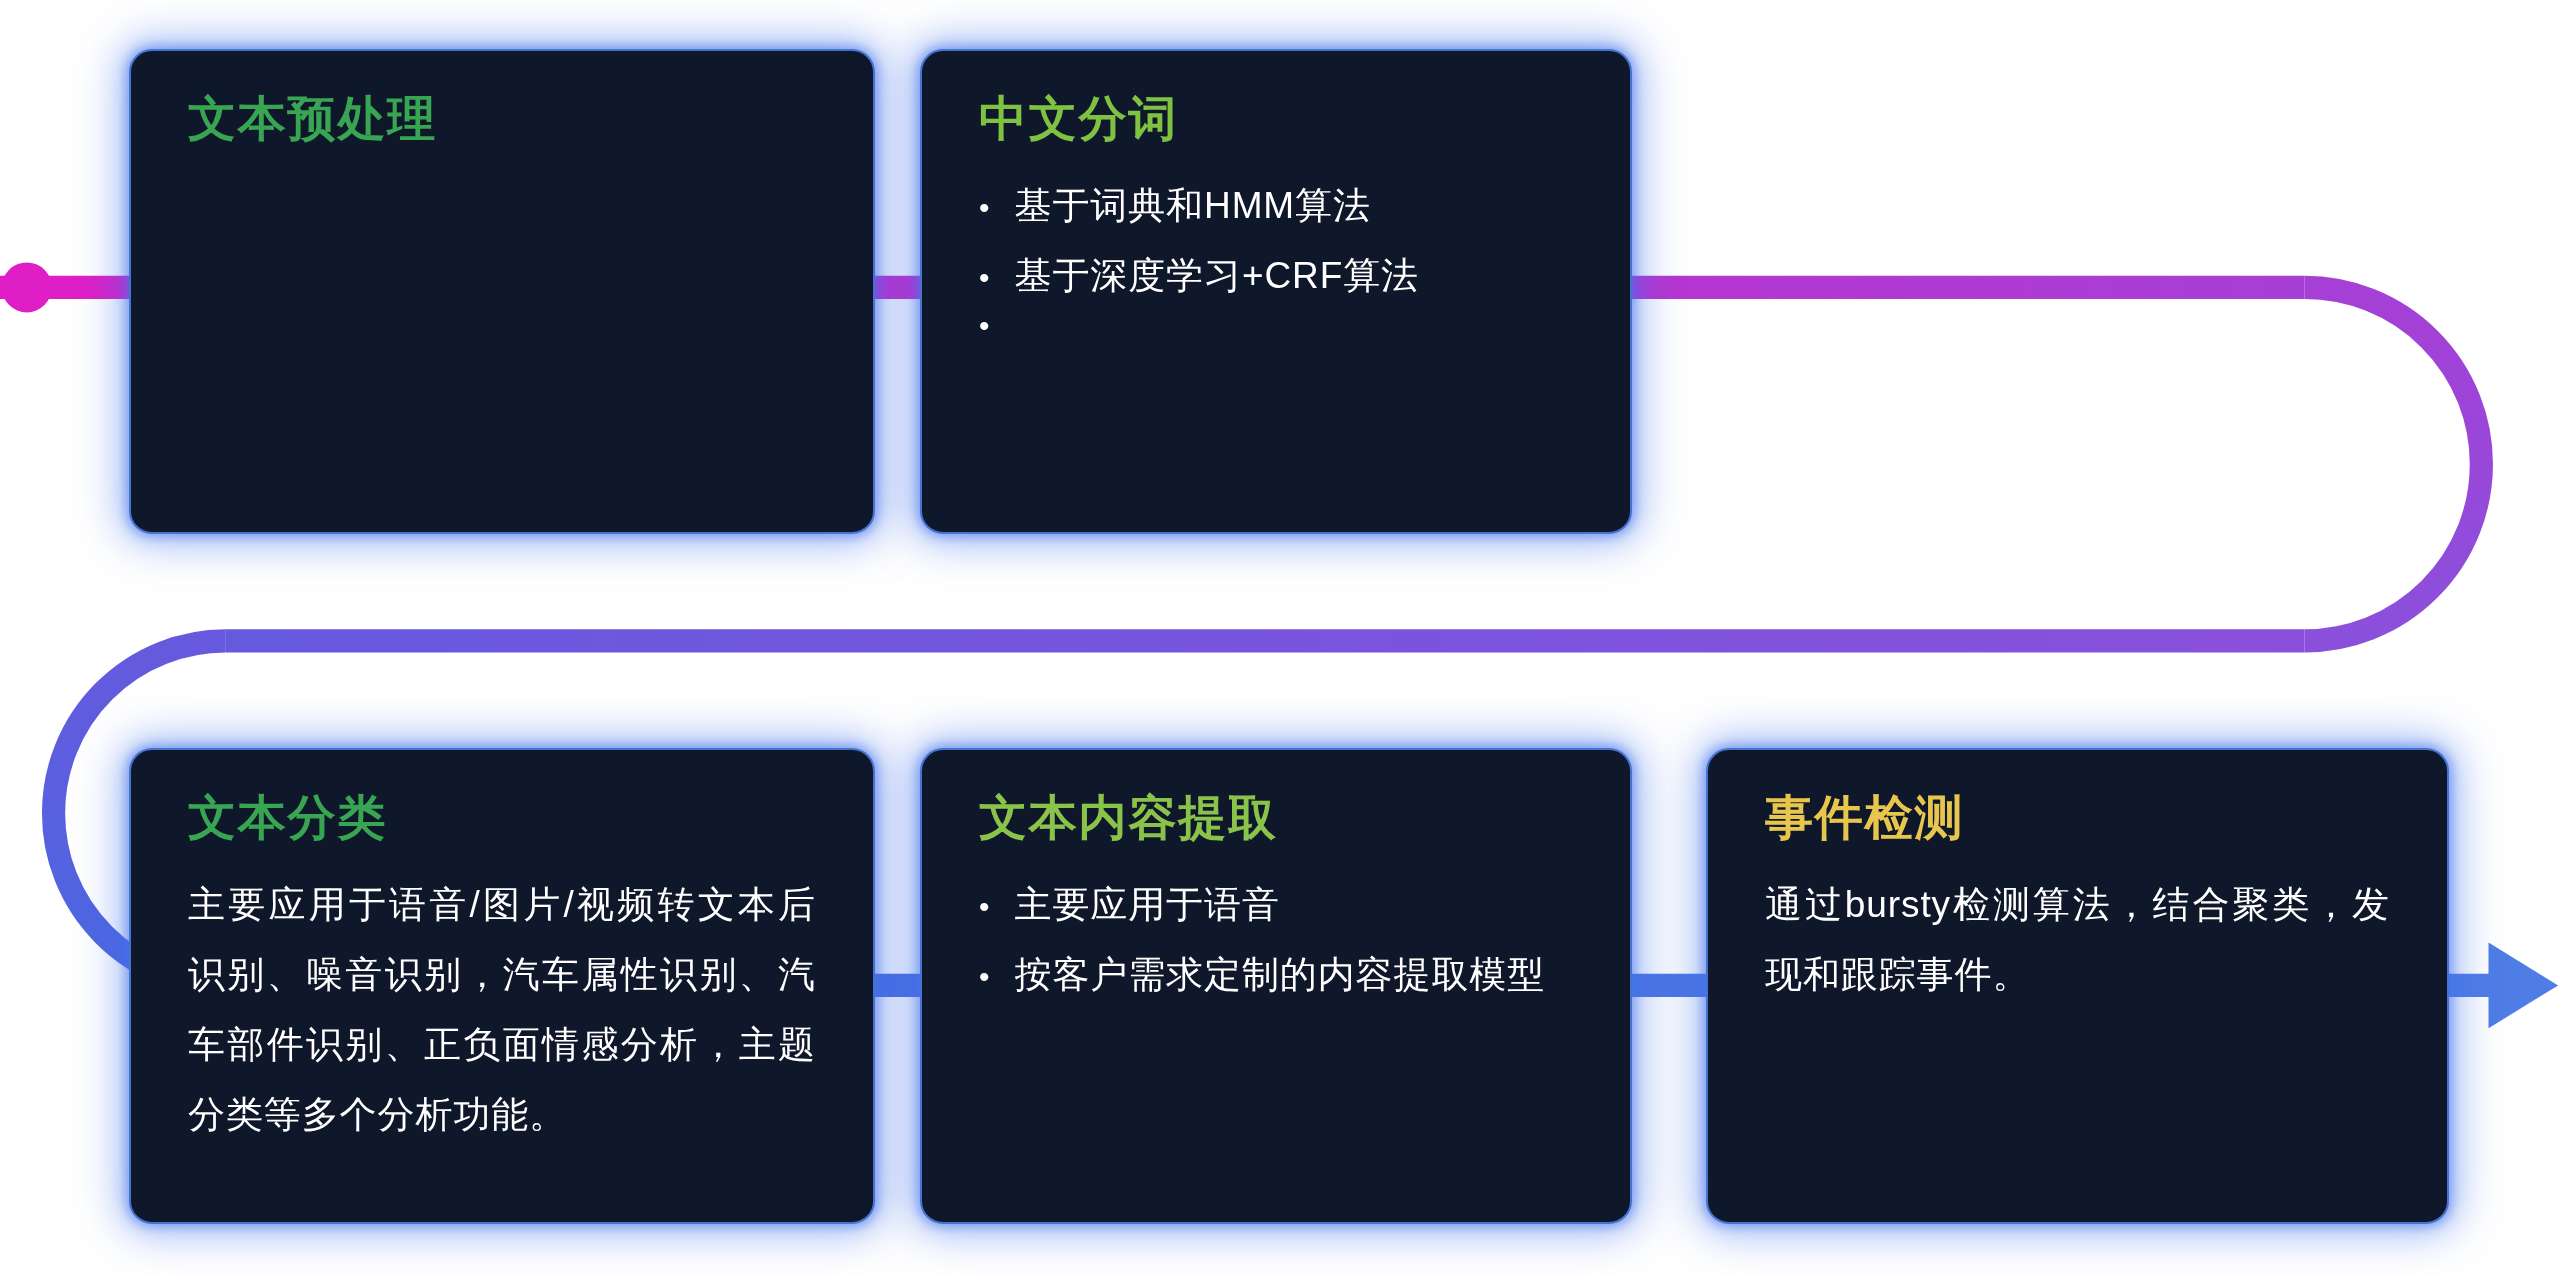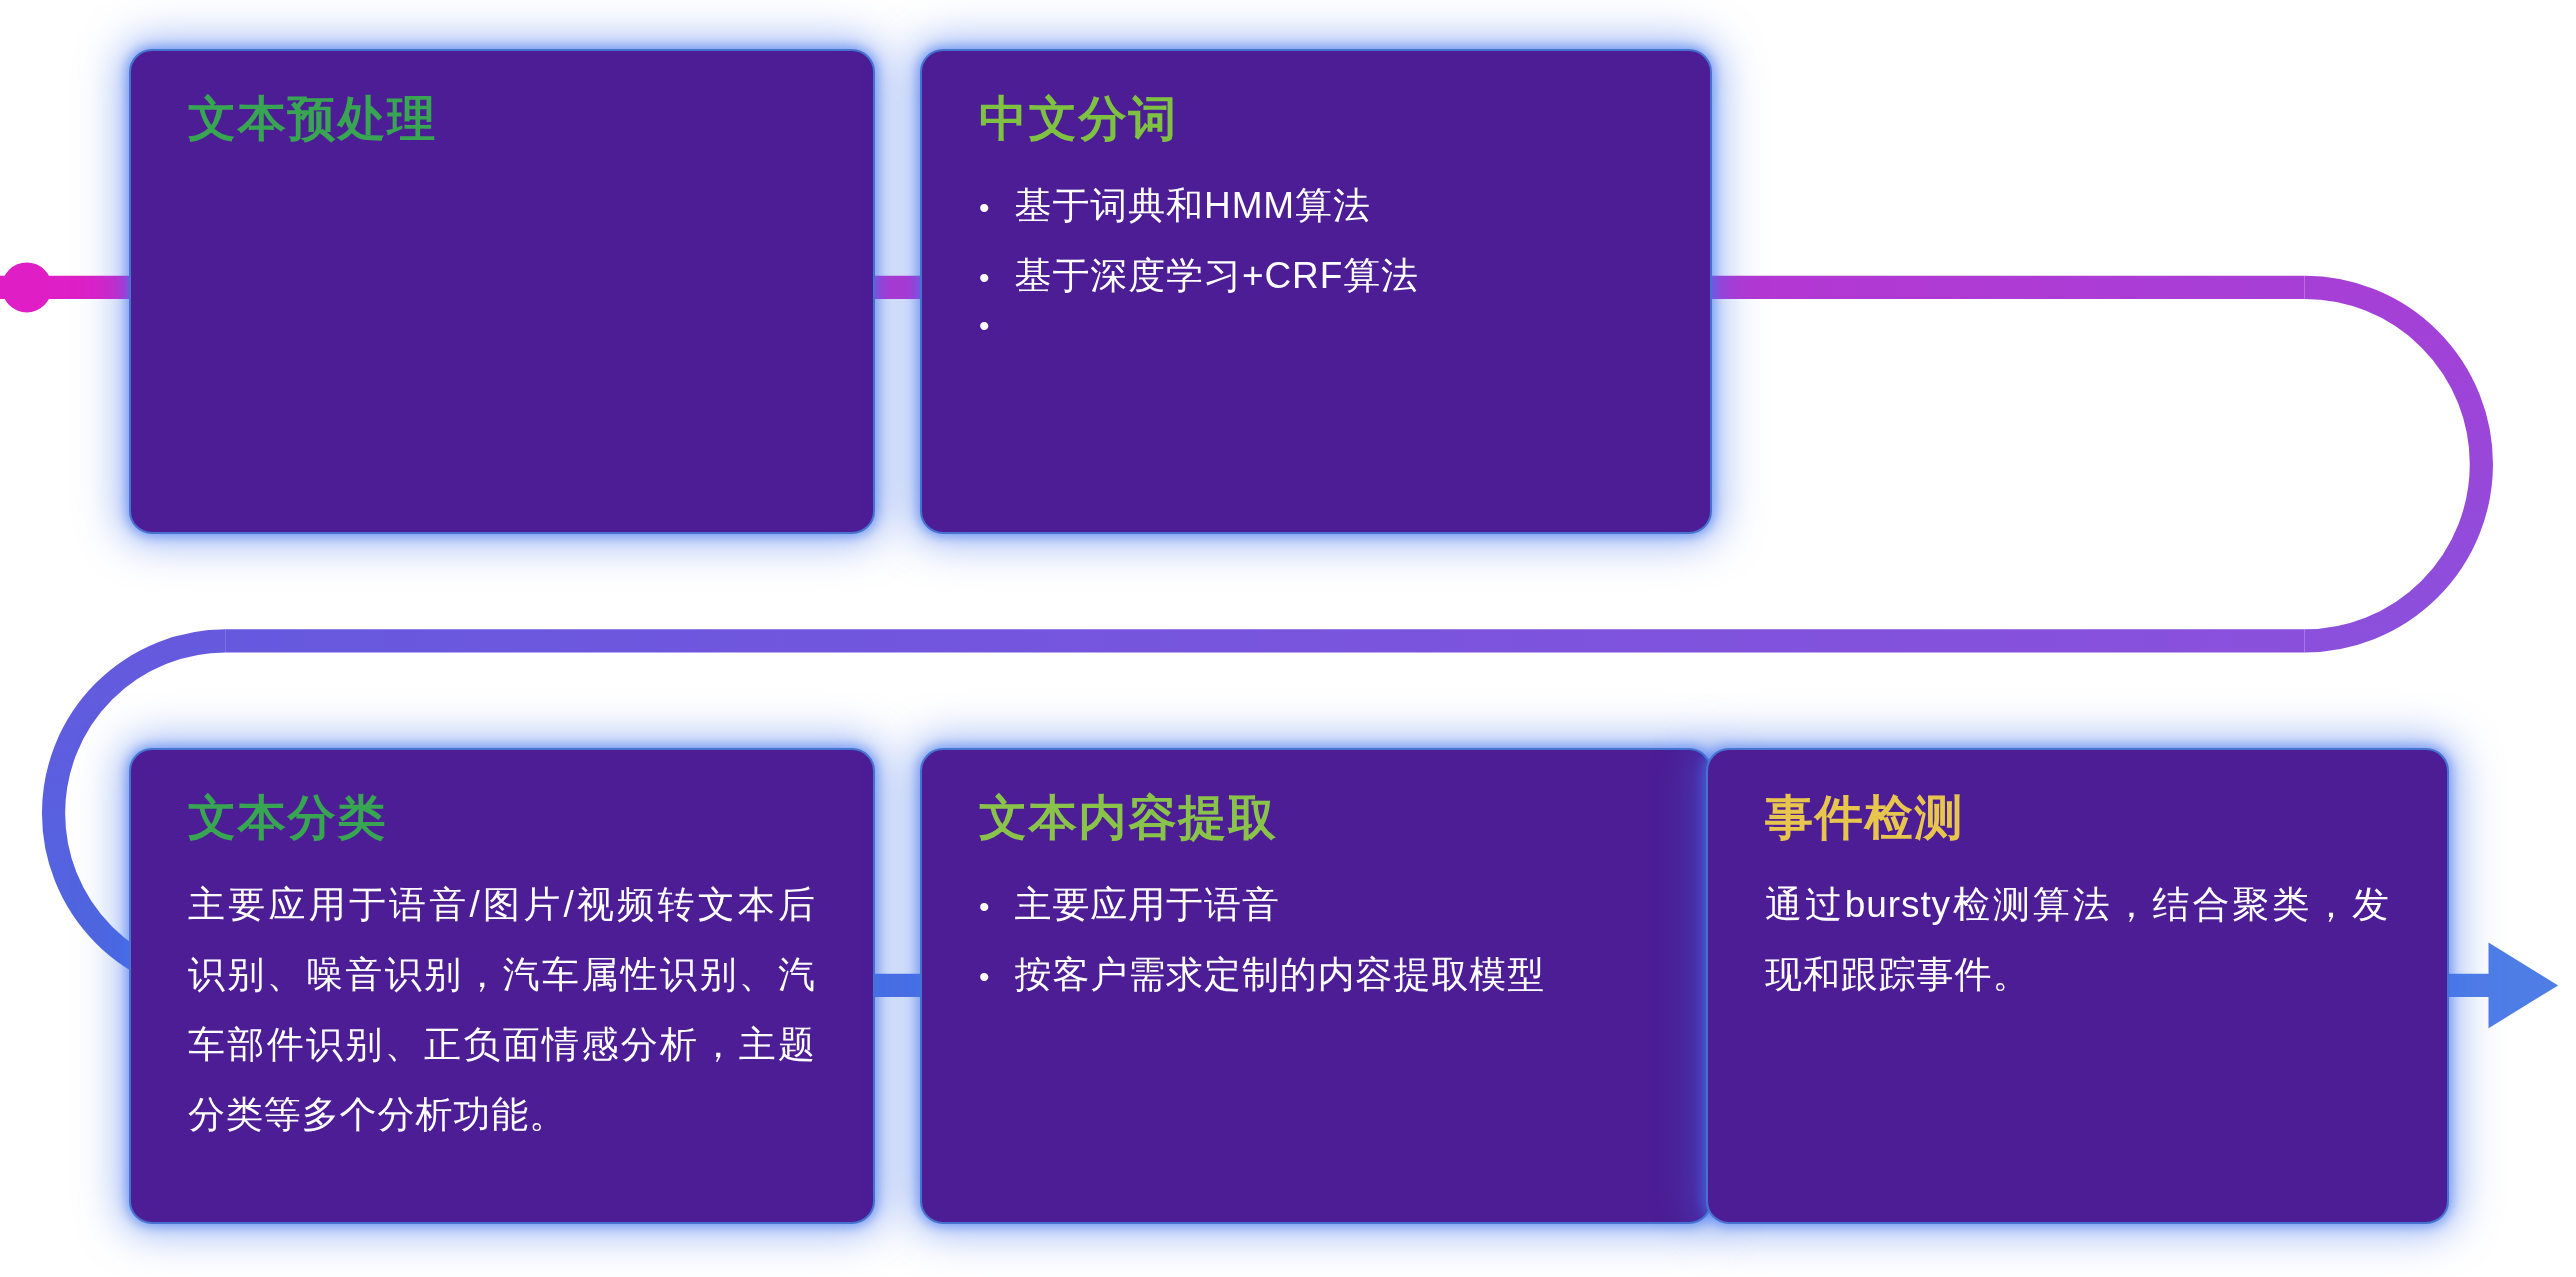--- a/index.html
+++ b/index.html
@@ -8,21 +8,21 @@
     width: 2576px; height: 1277px;
     font-family: "Liberation Sans", "DejaVu Sans", sans-serif;
     overflow: hidden;
   }
   .stage { position: relative; width: 2576px; height: 1277px; }
 
   .pipeline-svg { position: absolute; inset: 0; z-index: 0; }
 
   .card {
     position: absolute; z-index: 1;
-    background: #4c1d95;
+    background: #0f172a;
     border: 2.7px solid #4673cf;
     border-radius: 23px;
     box-shadow: 0 0 41px 9px rgba(62,112,235,0.50), 0 0 10.7px 2.7px rgba(72,122,240,0.55);
     padding: 39px 57px 18px 57px;
     color: #ffffff;
   }
   .card-title {
     font-size: 48px; font-weight: bold; line-height: 1.2;
     letter-spacing: 1.8px; margin-bottom: 23px;
   }
@@ -30,21 +30,21 @@
     font-size: 37px; line-height: 1.9; letter-spacing: 0.9px;
     text-align: justify; color: #ffffff;
   }
   .card-bullets { list-style: none; }
   .bullet-item { display: flex; align-items: baseline; gap: 25px; }
   .bullet-dot { font-size: 30px; line-height: 1; color: #ffffff; flex: 0 0 auto; }
   .bullet-text { font-size: 37px; line-height: 1.9; letter-spacing: 0.9px; color: #ffffff; }
 
   
   .c1 { left: 129px;  width: 746px; }
-  .c2 { left: 920px; width: 792px; }
+  .c2 { left: 920px; width: 712px; }
   .c3 { left: 1706px; width: 743px; }
   .r1 { top: 49px;  height: 485px; }
   .r2 { top: 748px; height: 476px; }
 </style>
 </head>
 <body>
 
 <div class="stage">
 
   <svg class="pipeline-svg" viewBox="0 0 2886 1431">

